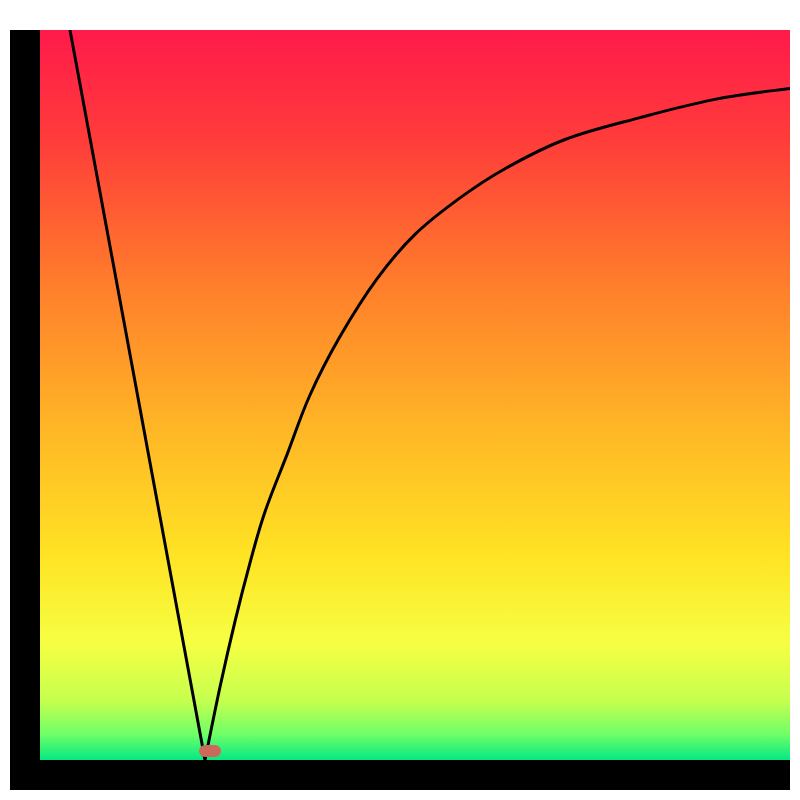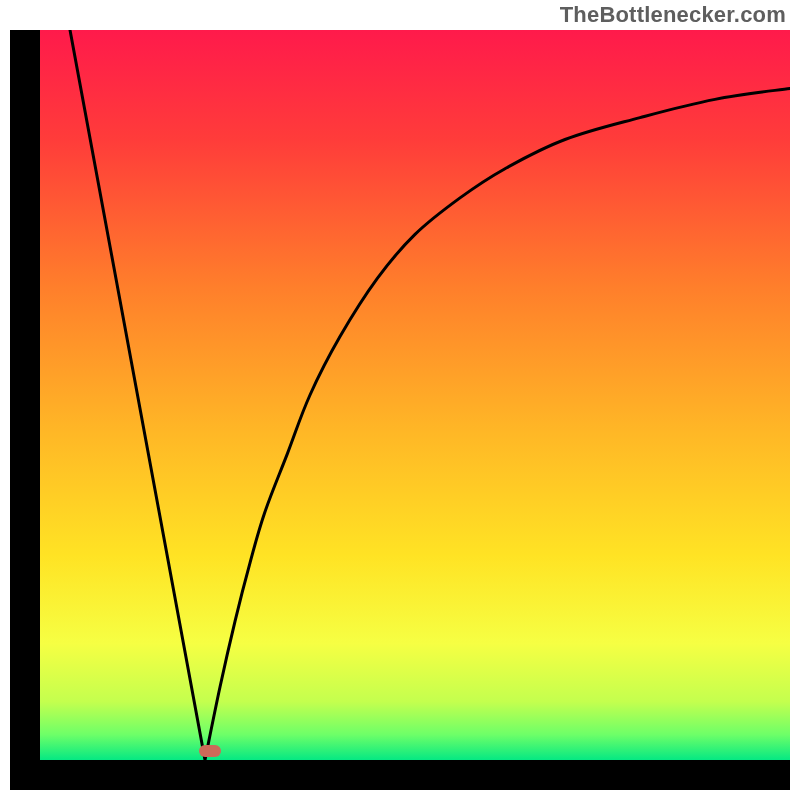--- a/index.html
+++ b/index.html
@@ -59,21 +59,20 @@
     background: #cc6a59;
     transform: translate(-50%, -50%);
     z-index: 3;
   }
 </style>
 </head>
 <body>
 
 <div class="stage">
 
-  <div class="watermark">TheBottlenecker.com</div>
 
   <div class="plot-outer">
     <div class="plot-inner">
 
       <svg class="gradient" viewBox="0 0 750 730" preserveAspectRatio="none">
         <defs>
           <linearGradient id="bg-grad" x1="0" y1="0" x2="0" y2="1">
               <stop offset="0%" stop-color="#ff1a4b"></stop>
               <stop offset="15%" stop-color="#ff3c3a"></stop>
               <stop offset="35%" stop-color="#ff7e2b"></stop>

